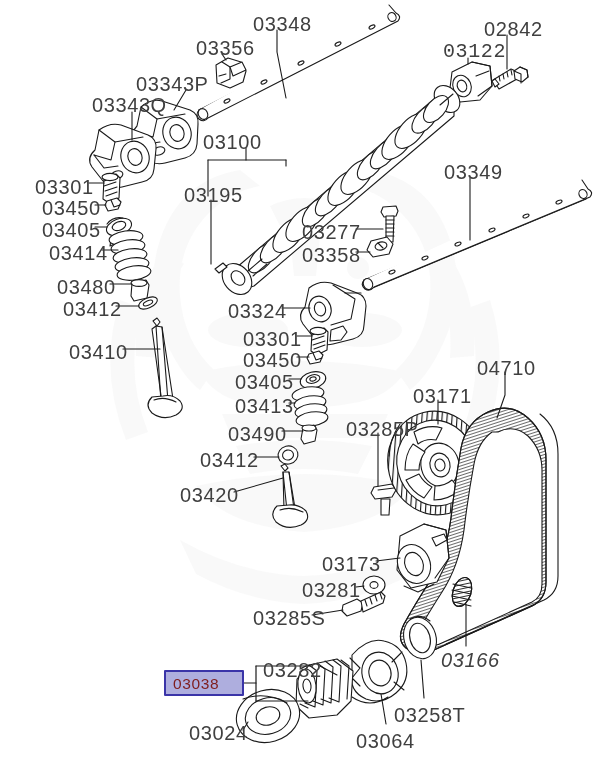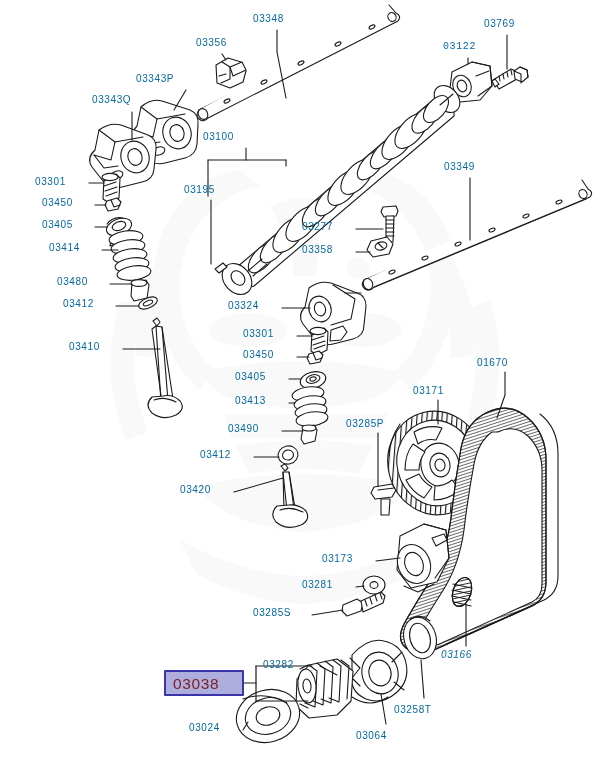--- a/index.html
+++ b/index.html
@@ -18,23 +18,23 @@
   #art-layer, #watermark-layer, #label-layer {
     position: absolute;
     left: 0; top: 0;
     width: 609px;
     height: 768px;
   }
   #watermark-layer { opacity: 0.055; }
   .lbl {
     position: absolute;
     font-family: "Liberation Sans", sans-serif;
-    font-size: 10px;
+    font-size: 20px;
     letter-spacing: 0.6px;
-    color: #0369a1;
+    color: #404040;
     white-space: nowrap;
     line-height: 1;
     -webkit-font-smoothing: antialiased;
   }
   .code-tag {
     position: absolute;
     font-family: "Liberation Sans", sans-serif;
     font-size: 11px;
     letter-spacing: 2.2px;
     color: #2b2b2b;
@@ -492,41 +492,41 @@
         <path d="M256 666 L312 666"></path>
         <path d="M256 701 L308 701"></path>
       </g>
 
     </g>
   </svg>
 
   <div id="label-layer">
 
     <div class="lbl" style="left:253px; top:14px;">03348</div>
-    <div class="lbl" style="left:484px; top:19px;">03769</div>
+    <div class="lbl" style="left:484px; top:19px;">02842</div>
     <div class="lbl" style="left:196px; top:38px;">03356</div>
     <div class="lbl" style="left:443px; top:42px;font-family:Liberation Mono, monospace;">03122</div>
     <div class="lbl" style="left:136px; top:74px;">03343P</div>
     <div class="lbl" style="left:92px;  top:95px;">03343Q</div>
     <div class="lbl" style="left:203px; top:132px;">03100</div>
     <div class="lbl" style="left:35px;  top:177px;">03301</div>
     <div class="lbl" style="left:184px; top:185px;">03195</div>
     <div class="lbl" style="left:444px; top:162px;">03349</div>
     <div class="lbl" style="left:42px;  top:198px;">03450</div>
     <div class="lbl" style="left:42px;  top:220px;">03405</div>
     <div class="lbl" style="left:302px; top:222px;">03277</div>
     <div class="lbl" style="left:49px;  top:243px;">03414</div>
     <div class="lbl" style="left:302px; top:245px;">03358</div>
     <div class="lbl" style="left:57px;  top:277px;">03480</div>
     <div class="lbl" style="left:63px;  top:299px;">03412</div>
     <div class="lbl" style="left:228px; top:301px;">03324</div>
     <div class="lbl" style="left:243px; top:329px;">03301</div>
     <div class="lbl" style="left:69px;  top:342px;">03410</div>
     <div class="lbl" style="left:243px; top:350px;">03450</div>
-    <div class="lbl" style="left:477px; top:358px;">01670</div>
+    <div class="lbl" style="left:477px; top:358px;">04710</div>
     <div class="lbl" style="left:235px; top:372px;">03405</div>
     <div class="lbl" style="left:413px; top:386px;text-align:right;">03171</div>
     <div class="lbl" style="left:235px; top:396px;">03413</div>
     <div class="lbl" style="left:346px; top:419px;">03285P</div>
     <div class="lbl" style="left:228px; top:424px;">03490</div>
     <div class="lbl" style="left:200px; top:450px;">03412</div>
     <div class="lbl" style="left:180px; top:485px;">03420</div>
     <div class="lbl" style="left:322px; top:554px;">03173</div>
     <div class="lbl" style="left:302px; top:580px;">03281</div>
     <div class="lbl" style="left:253px; top:608px;">03285S</div>

